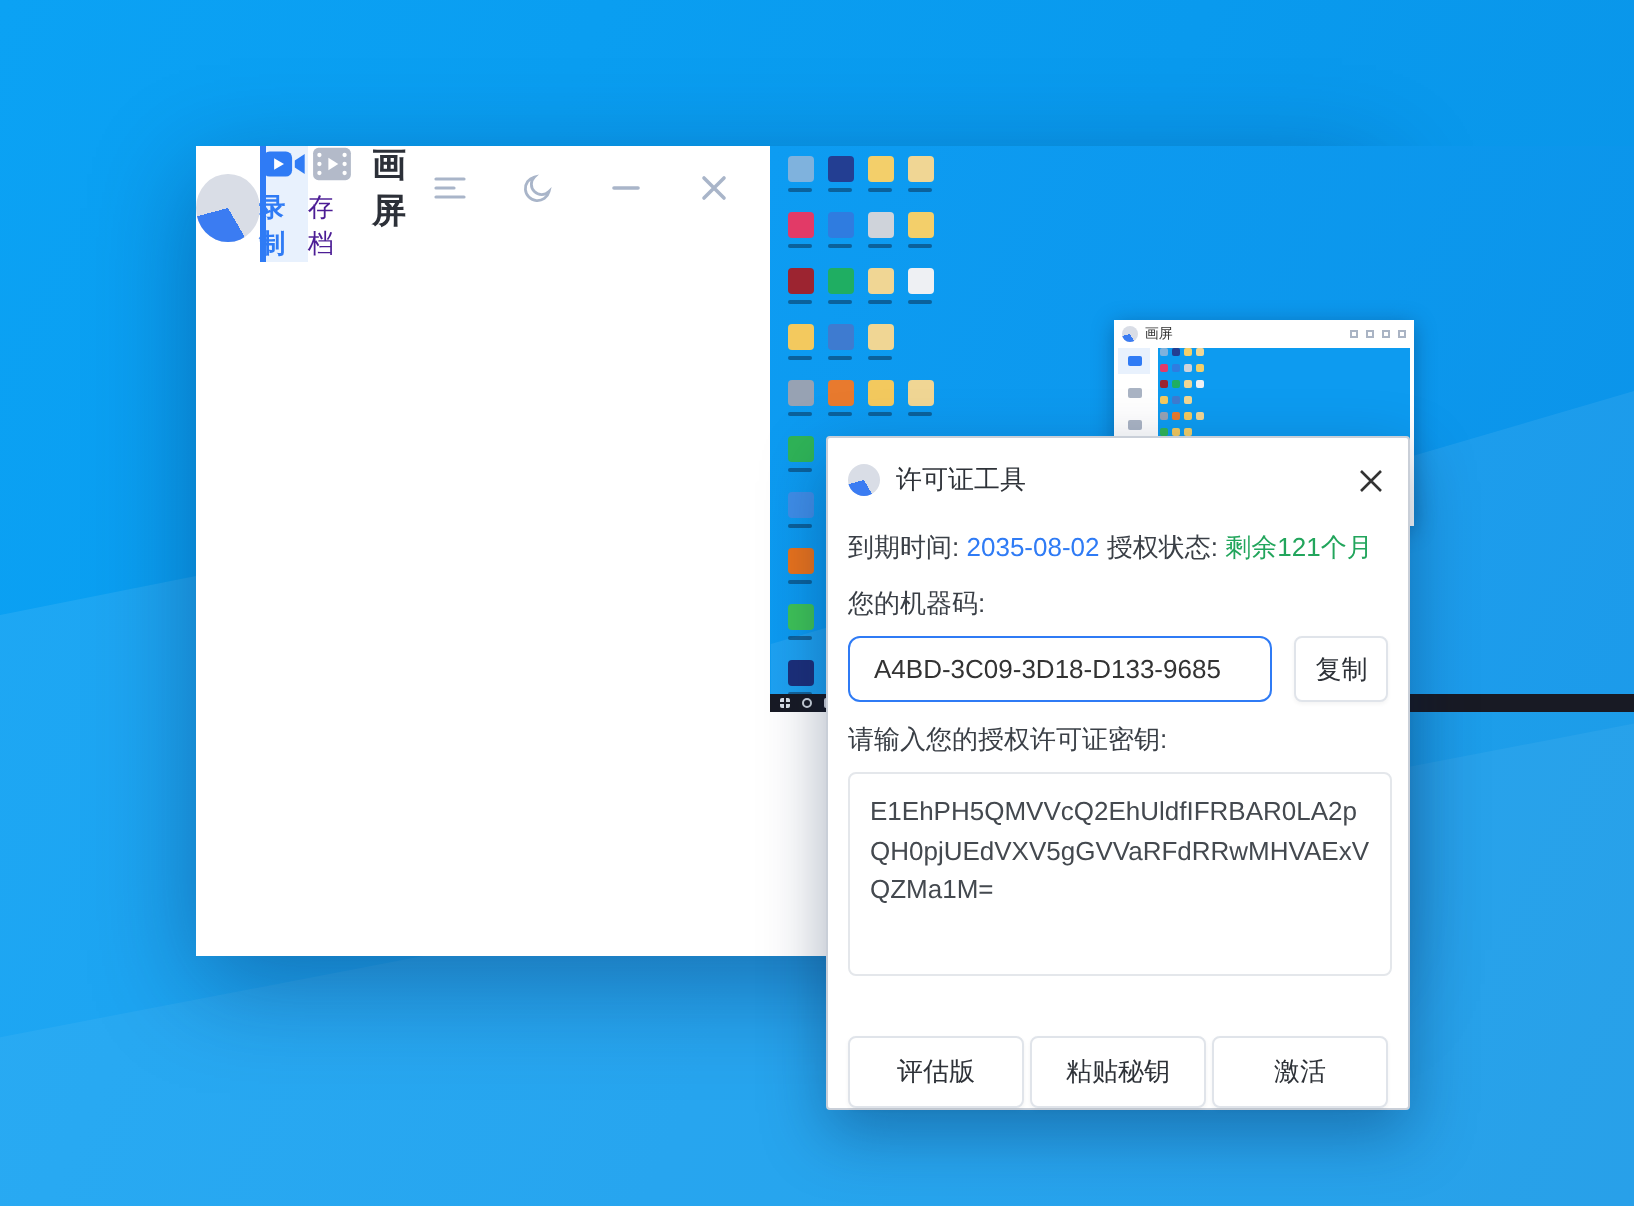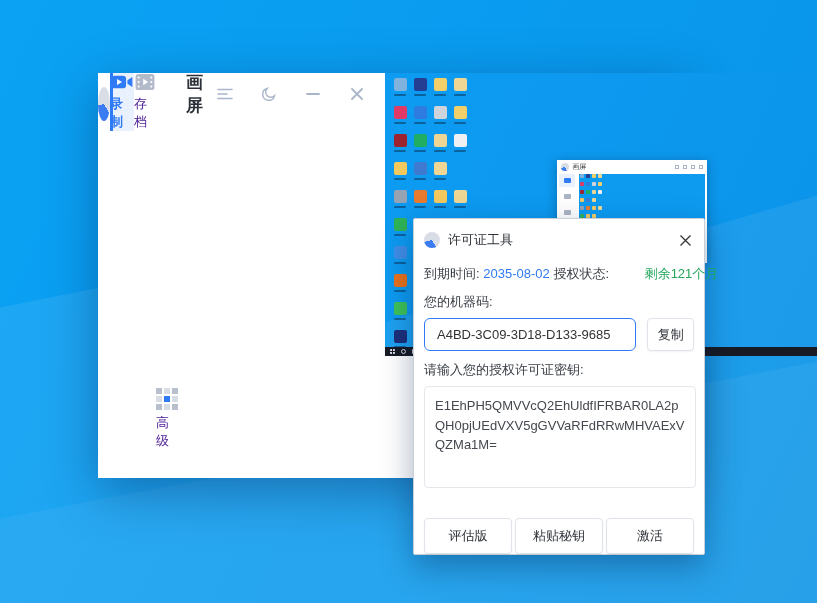--- a/index.html
+++ b/index.html
@@ -103,21 +103,21 @@
             border:1px solid #c9cfd8; border-radius:2px; box-shadow:0 12px 32px rgba(0,30,70,.35);
             padding:8px 10px 0 10px; font-size:13px; color:#3a3f46; }
   .dlg-title-row { display:flex; align-items:center; gap:8px; height:26px; }
   .dlg-logo { width:16px; height:16px; }
   .dlg-logo.disc::after { border-left-width:5px; border-top-width:3px; border-bottom-width:3px; }
   .dlg-title { font-size:13px; color:#2e3238; }
   .dlg-close { margin-left:auto; width:18px; height:18px; display:flex; align-items:center; justify-content:center;
                color:#333; cursor:pointer; }
   .dlg-info { margin-top:12px; white-space:nowrap; }
   .t-blue { color:#2f7bf5; }
-  .t-green { color:#22a55c;margin-left:32px; }
+  .t-green { color:#22a55c; }
   .dlg-label { margin-top:10px; }
   .mc-row { margin-top:7px; display:flex; align-items:center; gap:11px; }
   .mc-input { width:214px; height:33px; border:1.5px solid #2f7bf5; border-radius:6px; padding:0 12px;
               font-size:13px; color:#333; outline:none; font-family:inherit; }
   .btn { background:#fff; border:1px solid #e0e4ea; border-radius:4px; color:#2e3238; font-size:13px;
          box-shadow:0 1px 2px rgba(0,0,0,.05); cursor:pointer; font-family:inherit; }
   .copy-btn { width:47px; height:33px; }
   .key-area { margin-top:7px; width:272px; height:102px; border:1px solid #e4e7eb; border-radius:4px;
               resize:none; padding:9px 10px; font-size:13px; line-height:1.5; color:#44494f;
               word-break:break-all; outline:none; font-family:inherit; overflow:hidden; }
@@ -154,34 +154,20 @@
             <circle cx="4" cy="15" r="1.2" fill="#fff"></circle>
           <circle cx="18" cy="5" r="1.2" fill="#fff"></circle>
             <circle cx="18" cy="10" r="1.2" fill="#fff"></circle>
             <circle cx="18" cy="15" r="1.2" fill="#fff"></circle>
           <polygon points="9,6.5 14.5,10 9,13.5" fill="#fff"></polygon>
         </svg>
         <div class="lbl">存档</div>
       </div>
 
 
-      <div class="side-item last">
-        <div class="gridicon">
-          <i></i>
-            <i></i>
-            <i></i>
-            <i></i>
-            <i class="c"></i>
-            <i></i>
-            <i></i>
-            <i></i>
-            <i></i>
-        </div>
-        <div class="lbl">高级</div>
-      </div>
     </aside>
 
     <div class="content">
       <div class="titlebar">
         <div class="win-title">画屏</div>
         <div class="tb-icons">
           <div class="tb-btn">
             <svg width="16" height="12" viewBox="0 0 16 12">
                 <path d="M1 1.5h14M1 6h9M1 10.5h14" stroke="#a9b5c9" stroke-width="1.6" stroke-linecap="round"></path>
               </svg>

